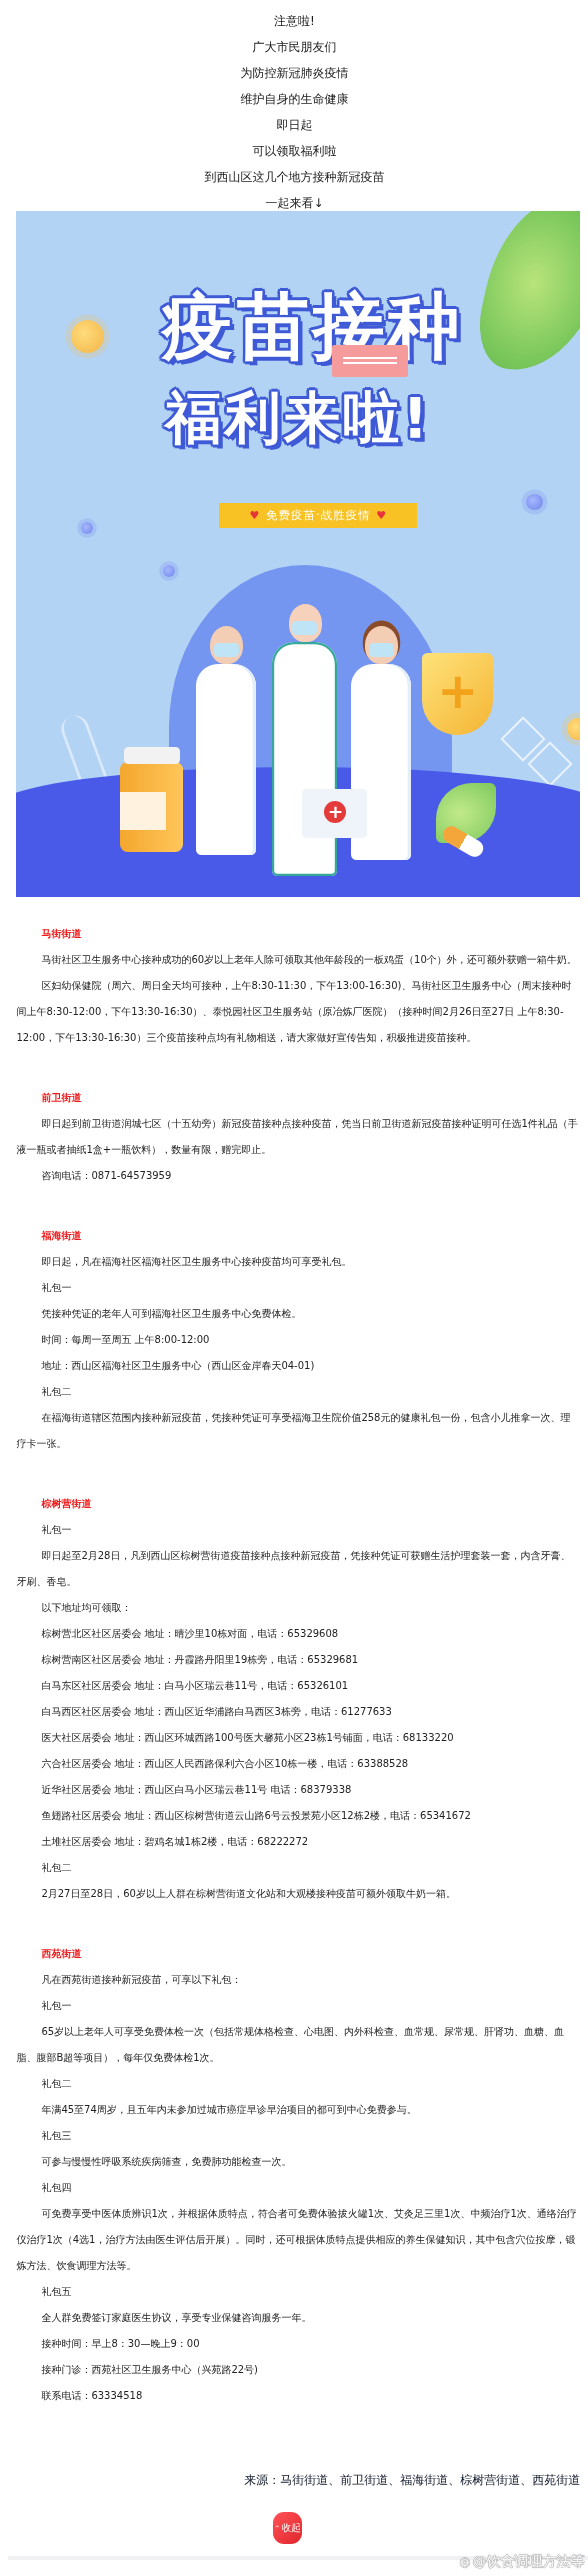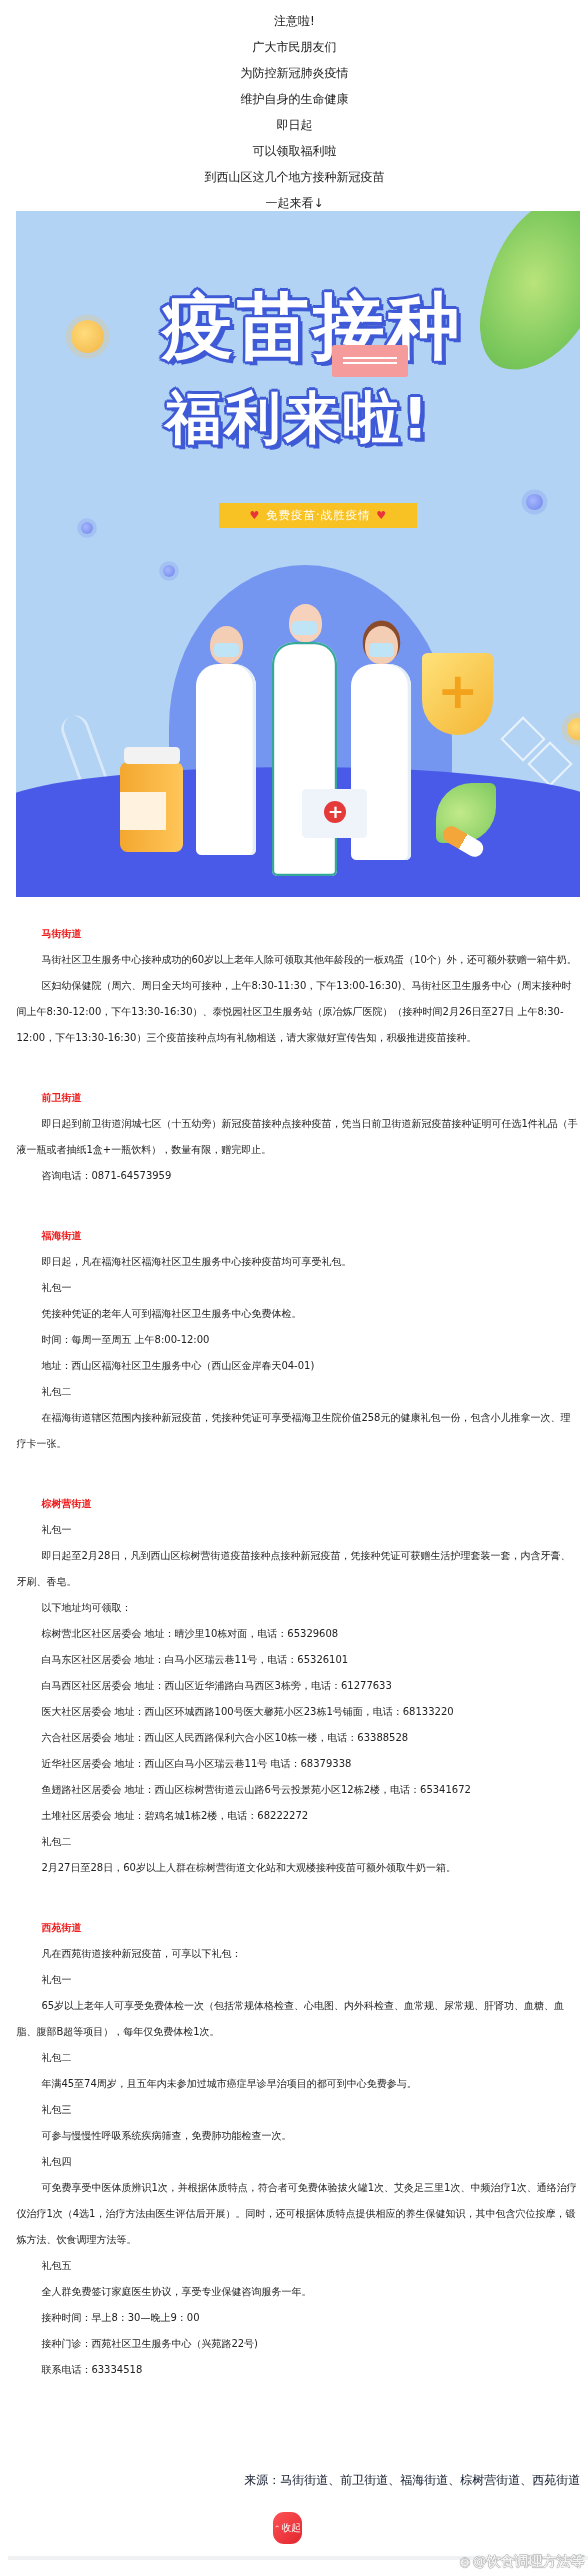--- a/index.html
+++ b/index.html
@@ -320,20 +320,21 @@
   <p class="indent">地址：西山区福海社区卫生服务中心（西山区金岸春天04-01)</p>
   <p class="indent">礼包二</p>
   <p class="indent">在福海街道辖区范围内接种新冠疫苗，凭接种凭证可享受福海卫生院价值258元的健康礼包一份，包含小儿推拿一次、理疗卡一张。</p>
   <div class="gap-lg"></div>
 
   <p class="heading">棕树营街道</p>
   <p class="indent">礼包一</p>
   <p class="indent">即日起至2月28日，凡到西山区棕树营街道疫苗接种点接种新冠疫苗，凭接种凭证可获赠生活护理套装一套，内含牙膏、牙刷、香皂。</p>
   <p class="indent">以下地址均可领取：</p>
   <p class="indent">棕树营北区社区居委会 地址：晴沙里10栋对面，电话：65329608</p>
+  <p class="indent">棕树营南区社区居委会 地址：丹霞路丹阳里19栋旁，电话：65329681</p>
   <p class="indent">白马东区社区居委会 地址：白马小区瑞云巷11号，电话：65326101</p>
   <p class="indent">白马西区社区居委会 地址：西山区近华浦路白马西区3栋旁，电话：61277633</p>
   <p class="indent">医大社区居委会 地址：西山区环城西路100号医大馨苑小区23栋1号铺面，电话：68133220</p>
   <p class="indent">六合社区居委会 地址：西山区人民西路保利六合小区10栋一楼，电话：63388528</p>
   <p class="indent">近华社区居委会 地址：西山区白马小区瑞云巷11号 电话：68379338</p>
   <p class="indent">鱼翅路社区居委会 地址：西山区棕树营街道云山路6号云投景苑小区12栋2楼，电话：65341672</p>
   <p class="indent">土堆社区居委会 地址：碧鸡名城1栋2楼，电话：68222272</p>
   <p class="indent">礼包二</p>
   <p class="indent">2月27日至28日，60岁以上人群在棕树营街道文化站和大观楼接种疫苗可额外领取牛奶一箱。</p>
   <div class="gap-lg"></div>

